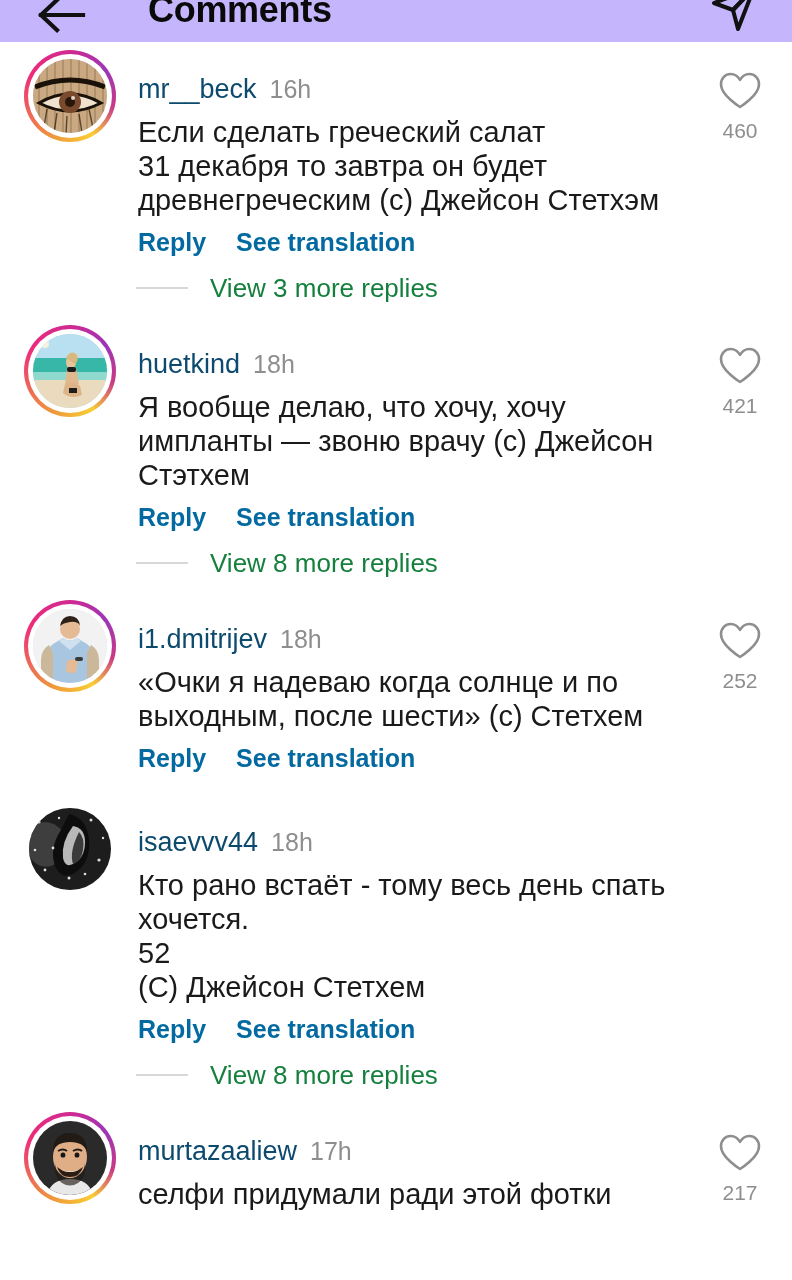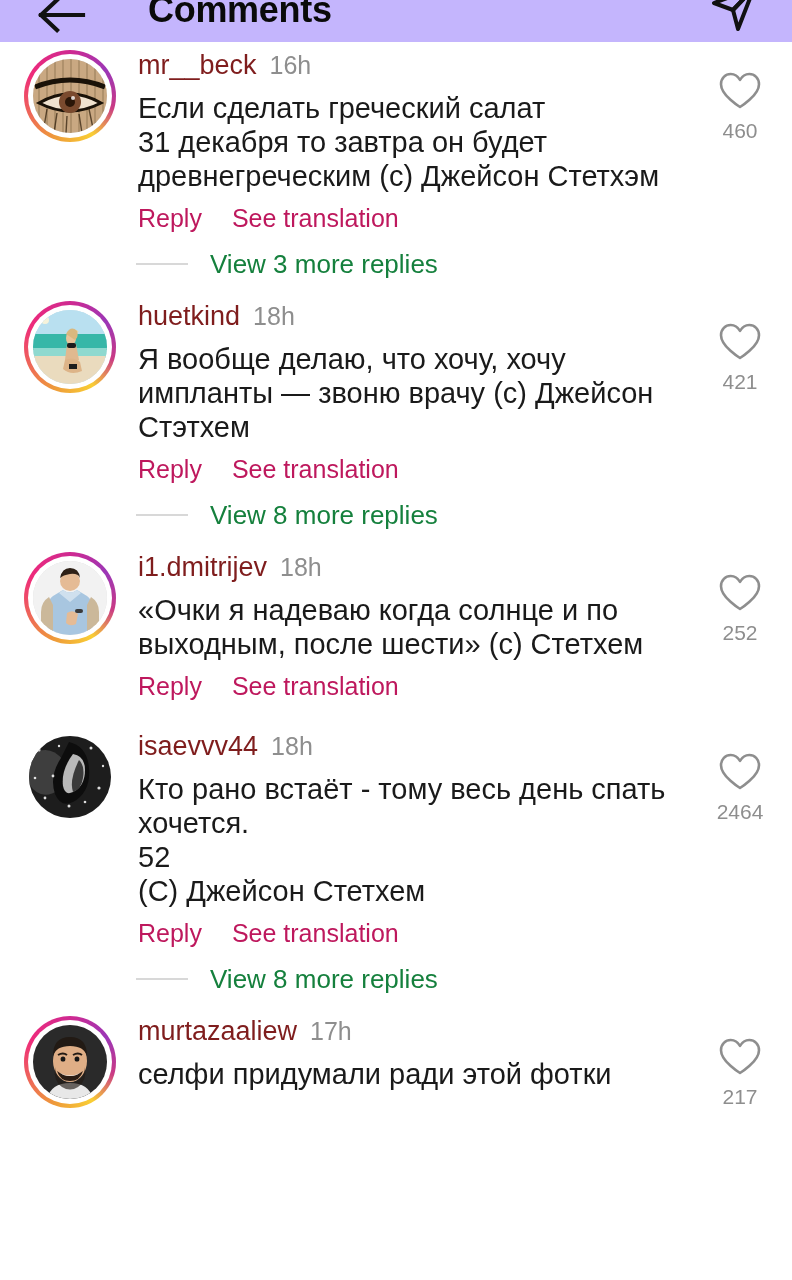--- a/index.html
+++ b/index.html
@@ -142,23 +142,24 @@
   }
   .comment-meta {
     display: flex;
     align-items: baseline;
     gap: 13px;
     line-height: 1;
     padding-top: 10px;
   }
   .username {
     font-size: 27px;
-    color: #7f1d1d;
+    color: #0c4a6e;
     font-weight: 500;
     white-space: nowrap;
+    margin-top: 24px;
   }
   .timestamp {
     font-size: 25px;
     color: #8e8e8e;
     white-space: nowrap;
   }
   .comment-text {
     font-size: 29px;
     color: #1a1a1a;
     line-height: 34px;
@@ -167,23 +168,24 @@
     word-wrap: break-word;
   }
   .comment-actions {
     display: flex;
     gap: 30px;
     margin-top: 11px;
     padding-bottom: 2px;
   }
   .action-link {
     font-size: 25px;
-    color: #be185d;
+    color: #0369a1;
     cursor: pointer;
     white-space: nowrap;
+    font-weight: bold;
   }
 
   
   .like-col {
     flex: 0 0 auto;
     width: 104px;
     display: flex;
     flex-direction: column;
     align-items: center;
     padding-top: 30px;
@@ -440,29 +442,20 @@
         <div class="comment-text">Кто рано встаёт - тому весь день спать
 хочется.
 52
 (С) Джейсон Стетхем</div>
         <div class="comment-actions">
           <span class="action-link">Reply</span>
           <span class="action-link">See translation</span>
         </div>
       </div>
 
-      <div class="like-col">
-        <span class="heart-icon">
-          <svg width="42" height="38" viewBox="0 0 42 38" fill="none">
-            <path d="M21 35 C21 35 2 23.5 2 12.2 C2 6.2 6.4 2 11.7 2 C15.6 2 19 4.4 21 7.9
-                     C23 4.4 26.4 2 30.3 2 C35.6 2 40 6.2 40 12.2 C40 23.5 21 35 21 35 Z" stroke="#8e8e8e" stroke-width="2.6" stroke-linejoin="round" fill="none"></path>
-          </svg>
-        </span>
-        <span class="like-count">2464</span>
-      </div>
     </div>
 
     <div class="view-replies">
       <span class="replies-dash"></span>
       <span class="replies-label">View 8 more replies</span>
     </div>
 
     <div class="comment">
       <div class="avatar-wrap">
         <div class="avatar-ring"></div>

